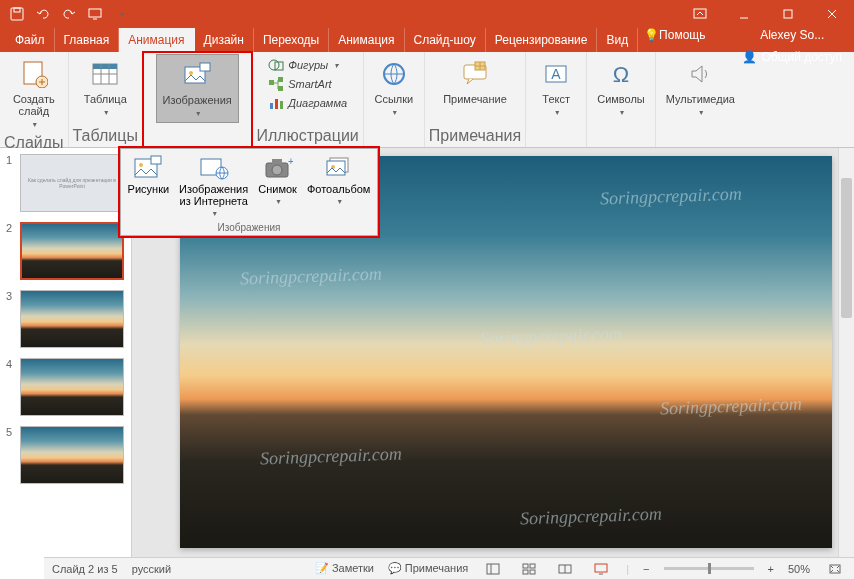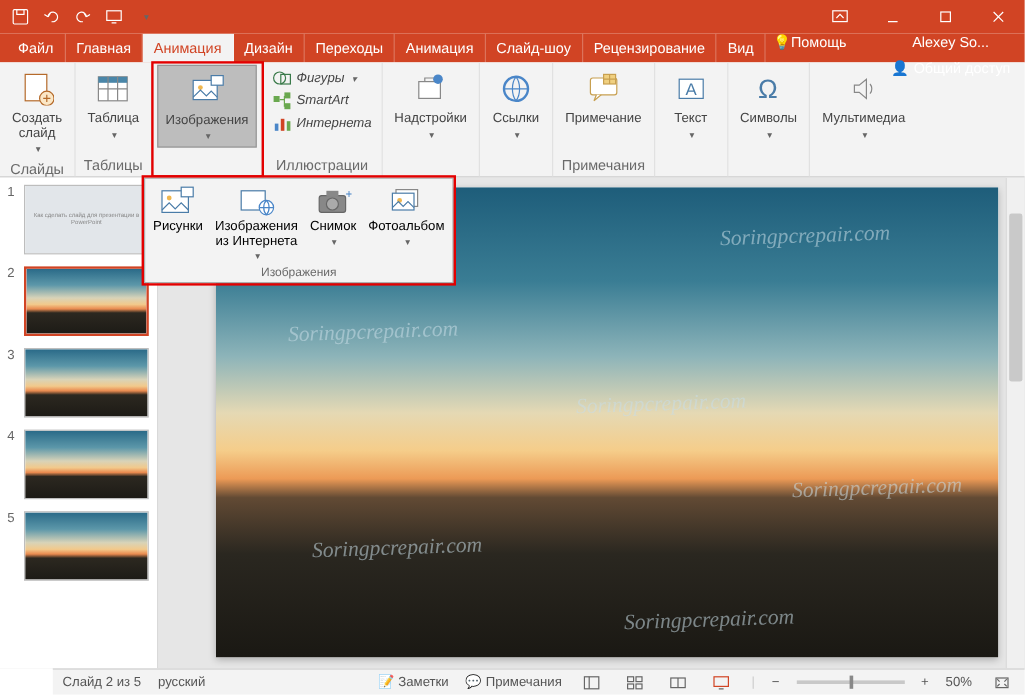--- a/index.html
+++ b/index.html
@@ -19,21 +19,21 @@
 .tabbar { height: 24px; background: #d14424; display: flex; align-items: stretch; color: #fff; font-size: 12px; padding: 0 6px; }
 .tab { padding: 0 9px; display: flex; align-items: center; cursor: pointer; border-right: 1px solid rgba(255,255,255,.25); white-space: nowrap; }
 .tab.active { background: #f3f3f3; color: #d14424; }
 .tab-right { margin-left: auto; display: flex; align-items: center; gap: 8px; padding-right: 6px; flex-direction: column; }
 .tab-right .tr-item { display: flex; align-items: center; gap: 4px; cursor: pointer; }
 
 
 .ribbon { height: 96px; background: #f3f3f3; border-bottom: 1px solid #c6c6c6; display: flex; font-size: 11px; color: #444; }
 .rgroup { border-right: 1px solid #e1e1e1; display: flex; flex-direction: column; align-items: center; padding: 2px 4px 0; }
 .rgroup-body { flex: 1; display: flex; align-items: flex-start; gap: 2px; }
-.rgroup-label { font-size: 12px; color: #6a6a6a; padding: 1px 0 2px; }
+.rgroup-label { font-size: 16px; color: #6a6a6a; padding: 1px 0 2px; }
 .bigbtn { display: flex; flex-direction: column; align-items: center; justify-content: flex-start; padding: 4px 6px; gap: 3px; cursor: pointer; text-align: center; min-width: 52px; }
 .bigbtn .ico { width: 32px; height: 32px; display: flex; align-items: center; justify-content: center; }
 .bigbtn .lbl { font-size: 11px; line-height: 1.1; max-width: 80px; }
 .bigbtn.active { background: #bdbdbd; border: 1px solid #969696; }
 .smallcol { display: flex; flex-direction: column; gap: 1px; padding-top: 2px; }
 .smallbtn { display: flex; align-items: center; gap: 4px; padding: 1px 4px; cursor: pointer; font-style: italic; }
 .smallbtn .sico { width: 16px; height: 16px; }
 .dd::after { content: "▾"; font-size: 8px; color: #666; margin-left: 2px; }
 .highlight-red { outline: 2px solid #e30000; outline-offset: -1px; }
 
@@ -222,42 +222,27 @@
             <span>SmartArt</span>
           </div>
         <div class="smallbtn">
             <span class="sico">
               <svg width="16" height="16">
                 <rect x="2" y="8" width="3" height="6" fill="#4a86c8"></rect>
                 <rect x="7" y="4" width="3" height="10" fill="#d14424"></rect>
                 <rect x="12" y="6" width="3" height="8" fill="#6aa84f"></rect>
               </svg>
             </span>
-            <span>Интернета</span>
+            <span>Диаграмма</span>
           </div>
       </div>
     </div>
     <div class="rgroup-label">Иллюстрации</div>
   </div>
 
-  <div class="rgroup">
-    <div class="rgroup-body">
-        <div class="bigbtn dd">
-          <div class="ico">
-            <svg width="28" height="28">
-              <rect x="4" y="8" width="18" height="14" fill="#fff" stroke="#888"></rect>
-              <path d="M9 8v-3h8v3" stroke="#888" fill="none"></path>
-              <circle cx="20" cy="6" r="4" fill="#4a86c8"></circle>
-            </svg>
-          </div>
-          <div class="lbl">Надстройки</div>
-        </div>
-      </div>
-    <div class="rgroup-label">&nbsp;</div>
-  </div>
 
   <div class="rgroup">
     <div class="rgroup-body">
         <div class="bigbtn dd">
           <div class="ico">
             <svg width="28" height="28">
               <circle cx="14" cy="14" r="10" fill="none" stroke="#4a86c8" stroke-width="2"></circle>
               <path d="M4 14h20M14 4c4 5 4 15 0 20M14 4c-4 5-4 15 0 20" stroke="#4a86c8" fill="none"></path>
             </svg>
           </div>

